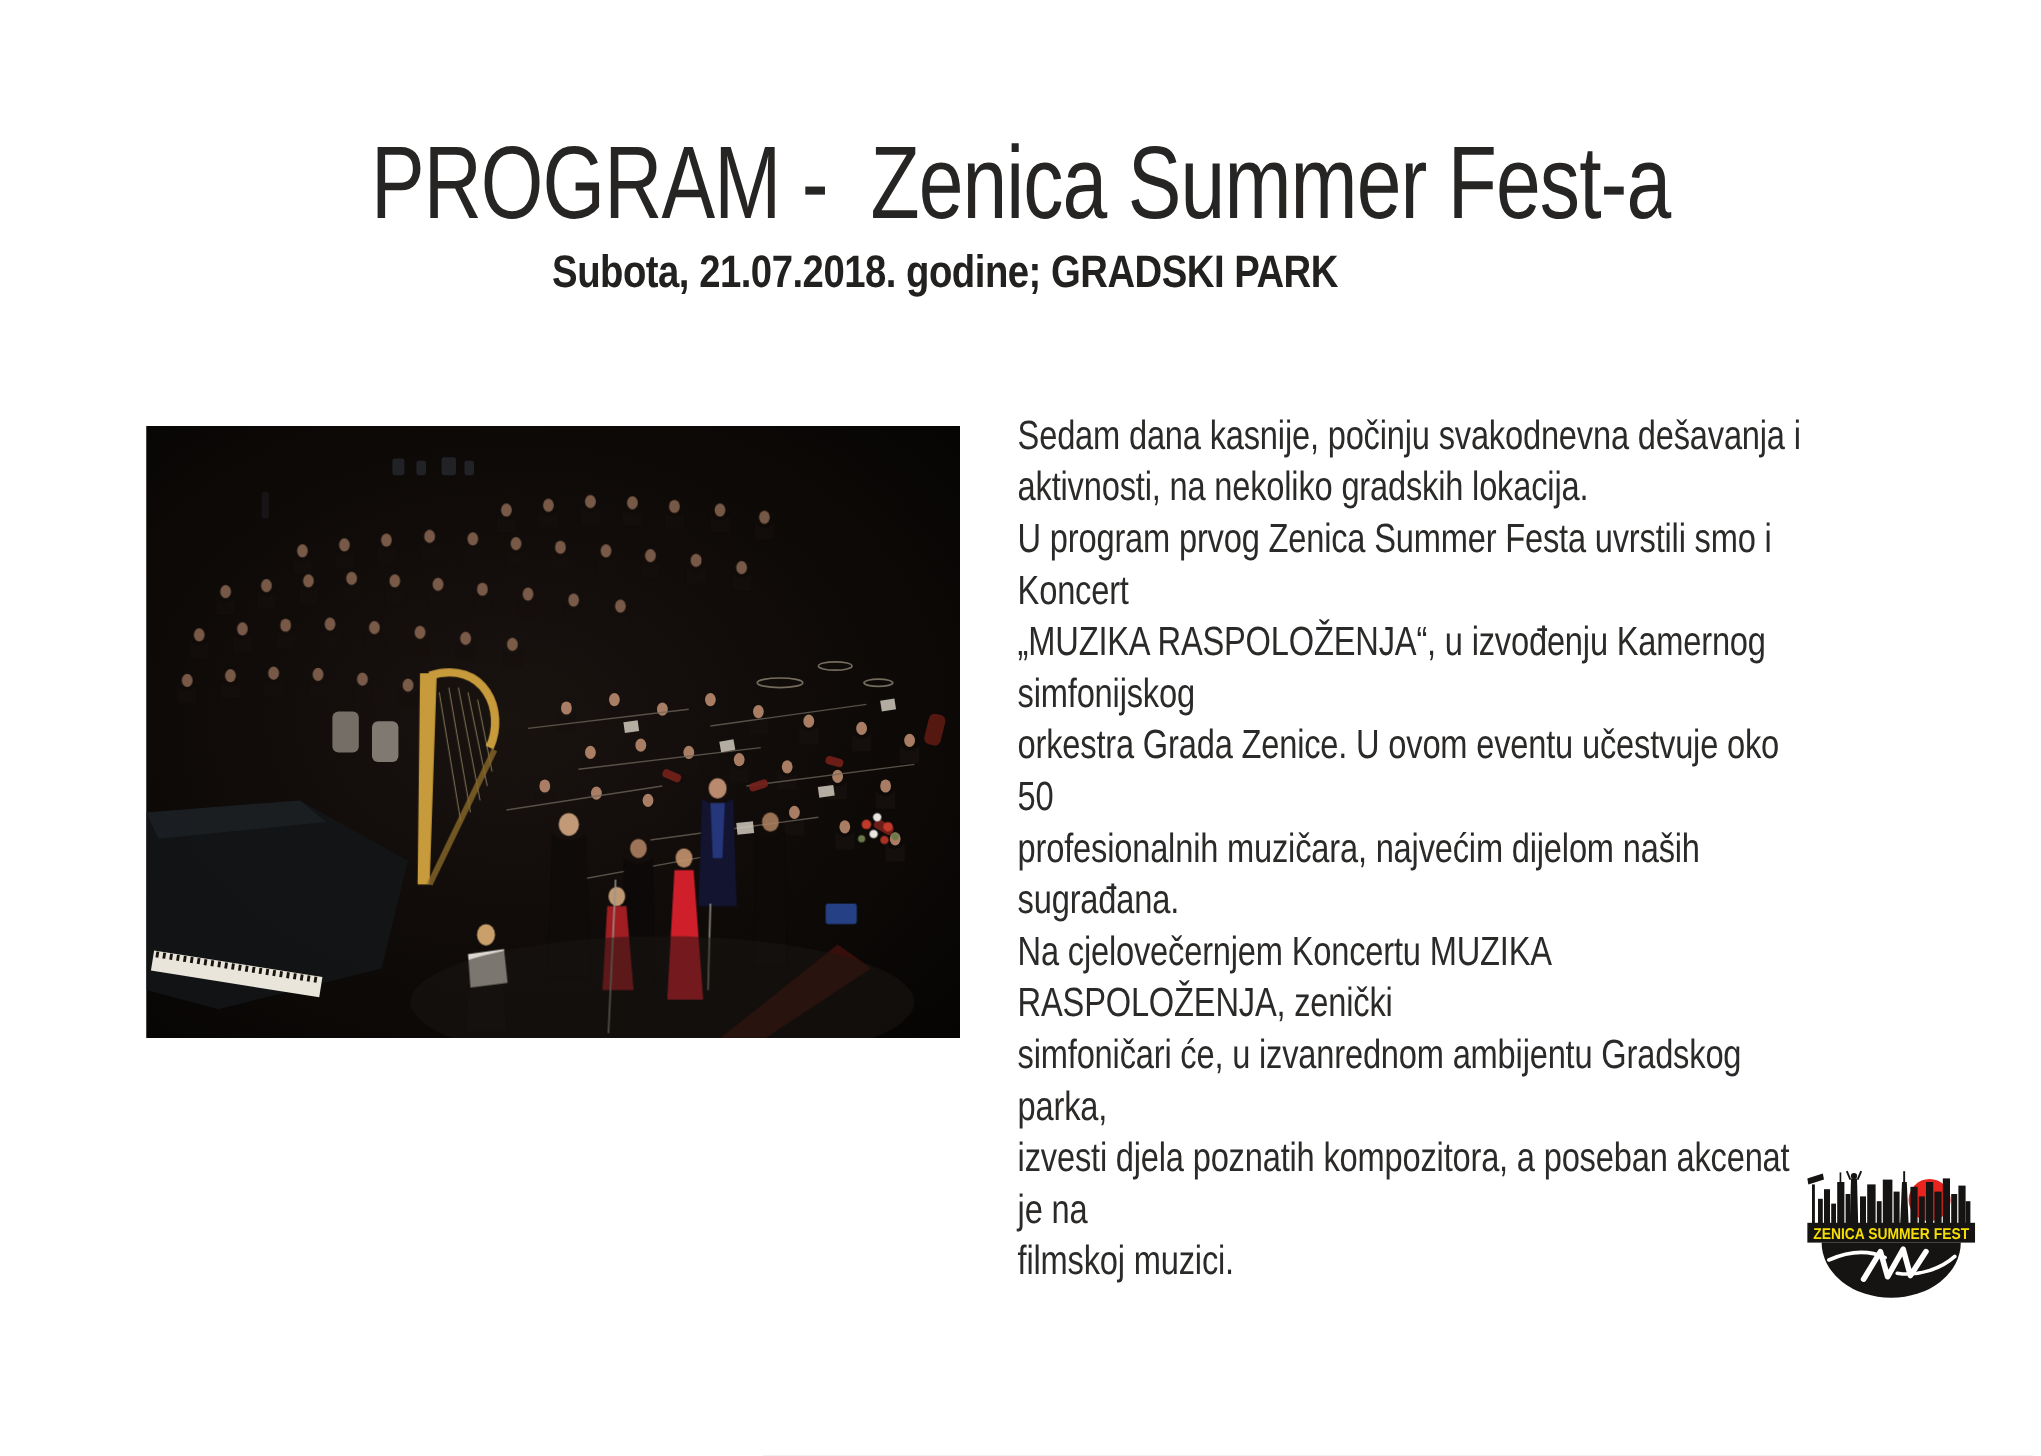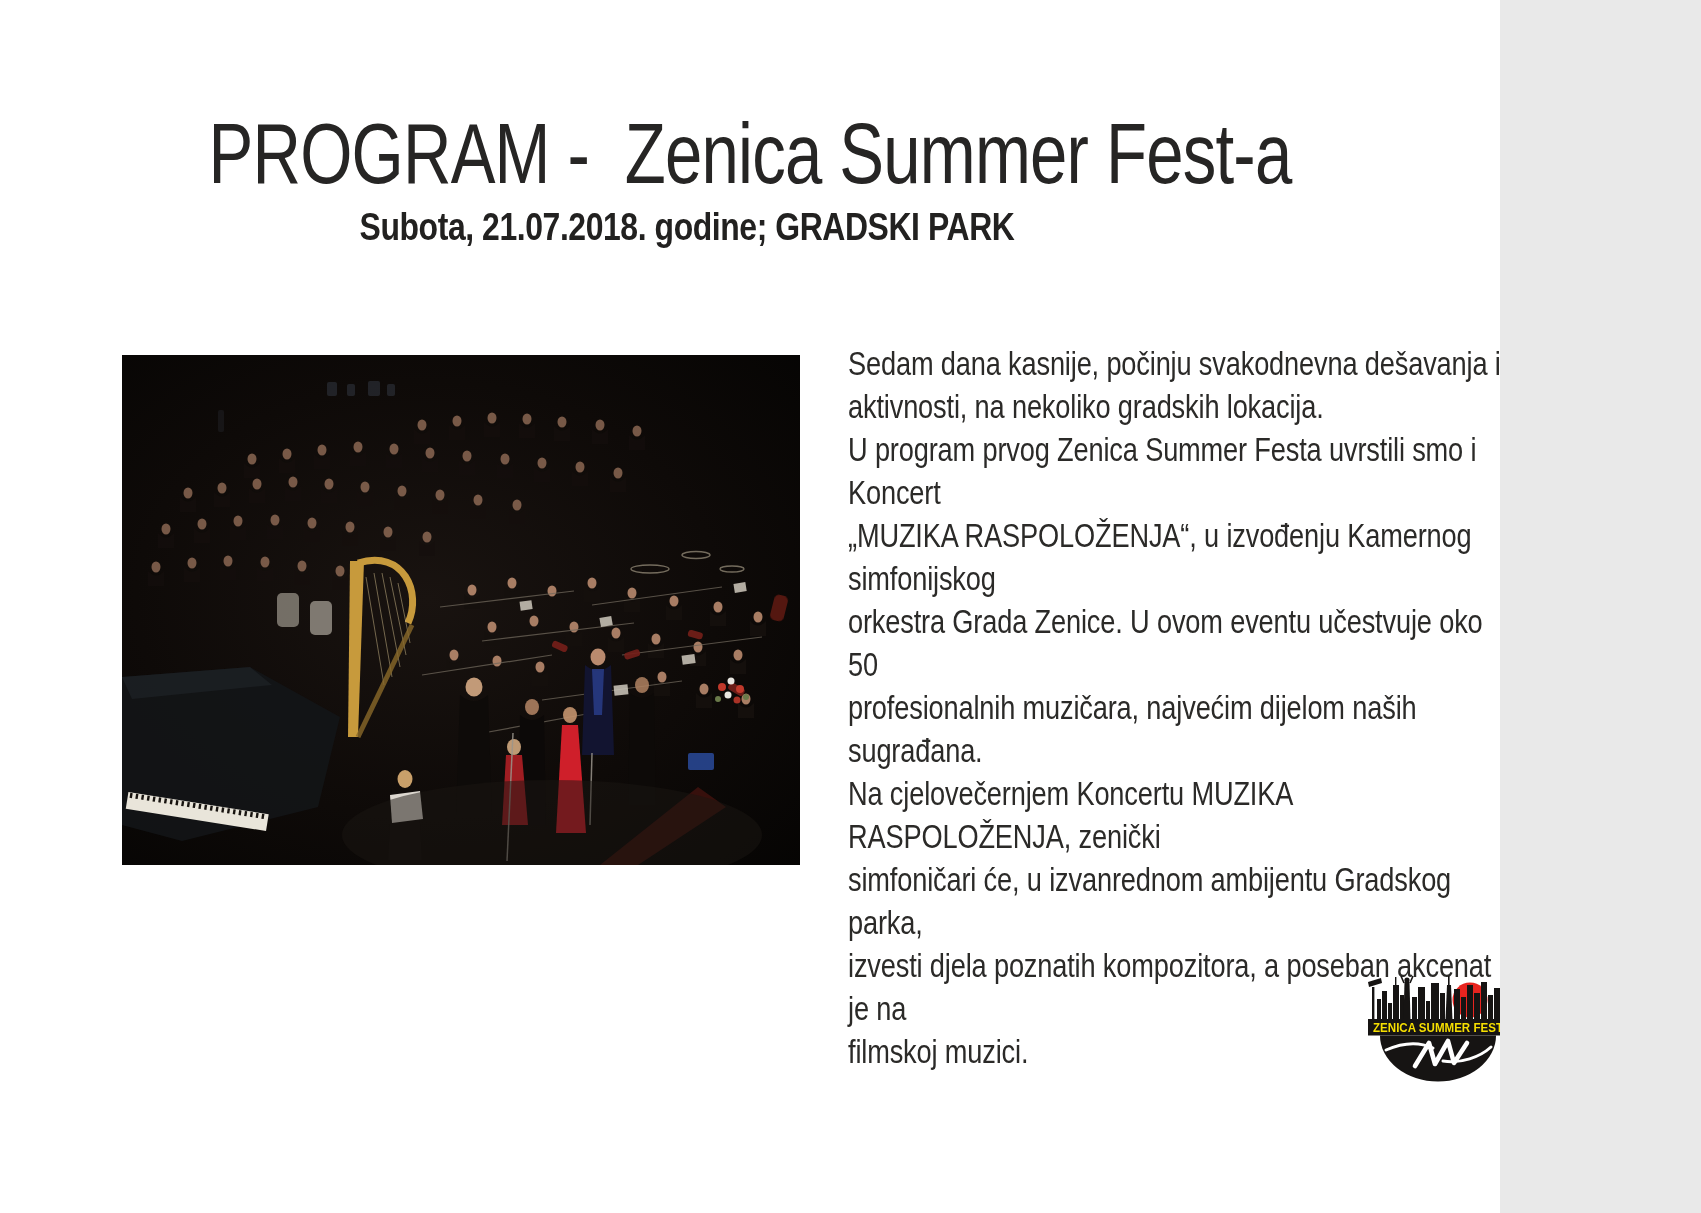--- a/index.html
+++ b/index.html
@@ -1,19 +1,19 @@
 <!DOCTYPE html>
 <html><head>
 <meta charset="utf-8">
 <style>
   * { margin:0; padding:0; box-sizing:border-box; }
   html,body { background:#e9e9e9; }
   .page {
     position:relative;
-    width:1500px; height:1213px;
+    width:1701px; height:1213px;
     background:#ffffff;
     overflow:hidden;
     font-family:"Liberation Sans", sans-serif;
     color:#2a2826;
   }
   .title {
     position:absolute; top:104px; left:0; width:100%;
     text-align:center;
     font-size:86px; font-weight:400; letter-spacing:-1px;
     white-space:pre;
@@ -40,21 +40,21 @@
     position:absolute; left:848px; top:342px;
     width:820px;
     font-size:34px; line-height:43px; font-weight:400;
     letter-spacing:-0.2px;
     white-space:pre-line;
     transform:scaleX(0.80);
     transform-origin:0 0;
     color:#2b2a28;
   }
   .logo {
-    position:absolute; left:1368px; top:973px;
+    position:absolute; left:1506px; top:973px;
     width:140px; height:110px;
   }
   .logo svg { display:block; width:100%; height:100%; }
 </style>
 </head>
 <body>
 
 <div class="page">
 
   <h1 class="title">PROGRAM -  Zenica Summer Fest-a</h1>

